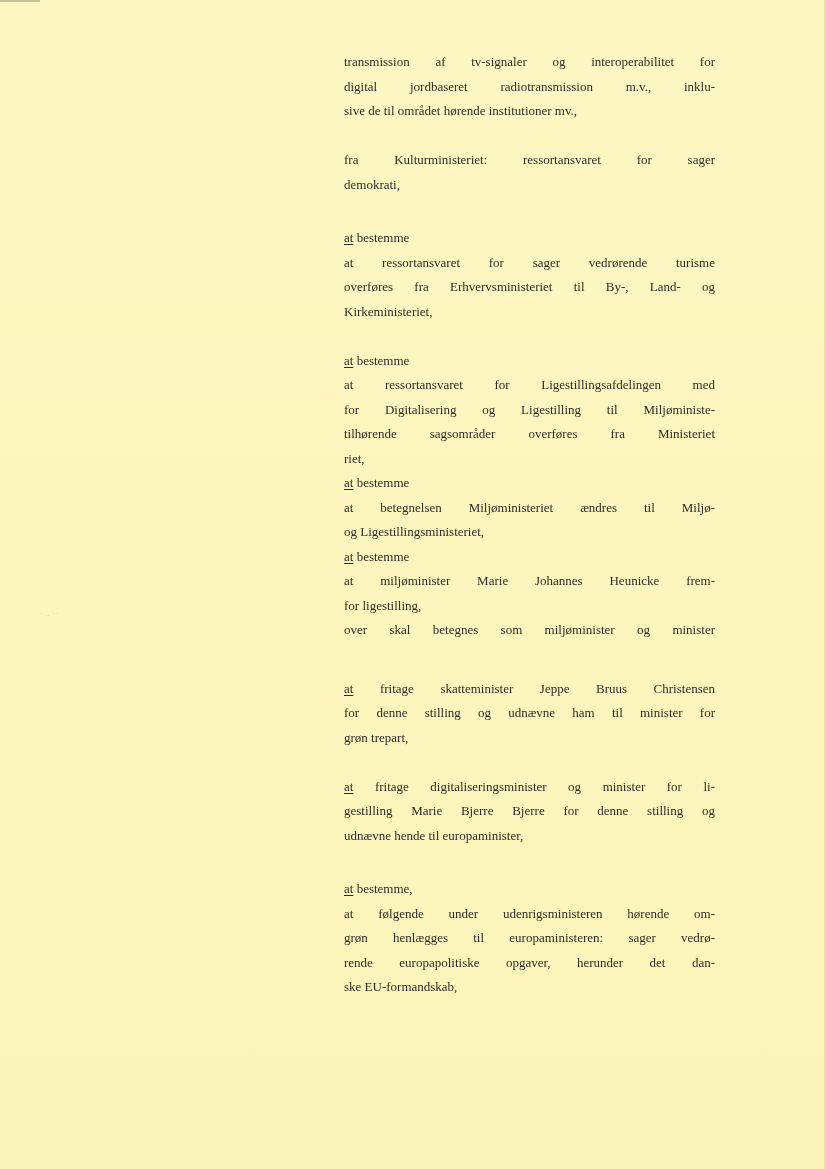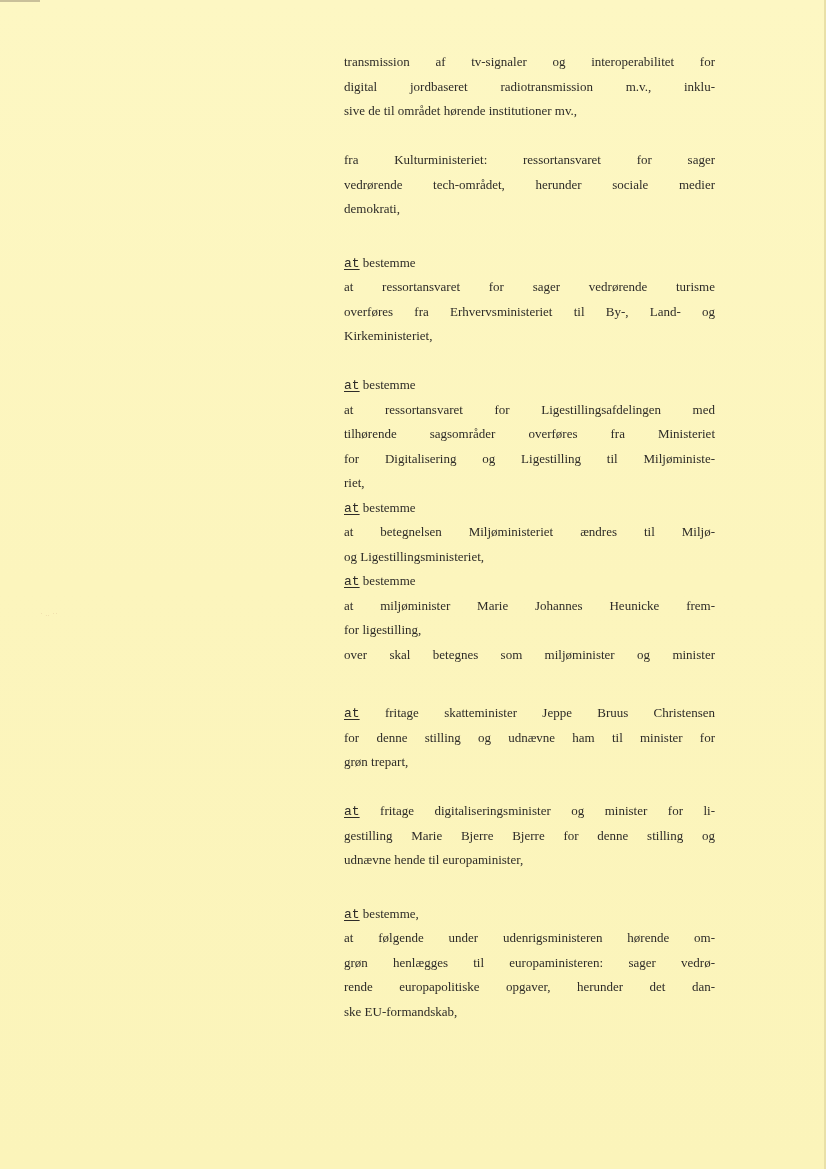--- a/index.html
+++ b/index.html
@@ -48,21 +48,21 @@
     display: block;
     white-space: nowrap;
     height: 24.5px;
   }
   .justify {
     text-align: justify;
     text-align-last: justify;
     white-space: normal;
   }
   .gap-lg { height: 24.5px; }
-  .u { text-decoration: underline; text-underline-offset: 2px; font-family: Liberation Mono, monospace; }
+  .u { text-decoration: underline; text-underline-offset: 2px; }
   .speck {
     position: absolute;
     left: 40px; top: 608px;
     font-family: "Liberation Serif", serif;
     font-size: 9px;
     color: #e5c9a0;
     opacity: 0.7;
   }
 </style>
 </head>
@@ -77,38 +77,37 @@
 
     <div class="para">
       <span class="line justify">transmission af tv-signaler og interoperabilitet for</span>
       <span class="line justify">digital jordbaseret radiotransmission m.v., inklu-</span>
       <span class="line">sive de til området hørende institutioner mv.,</span>
     </div>
     <div class="gap-lg"></div>
 
     <div class="para">
       <span class="line justify">fra Kulturministeriet: ressortansvaret for sager</span>
-      <span class="line justify">vedrørende tech-området, herunder sociale medier</span>
       <span class="line">demokrati,</span>
     </div>
     <div class="gap-lg" style="height:29px"></div>
 
     <div class="para">
       <span class="line"><span class="u">at</span><span> bestemme</span></span>
       <span class="line justify">at ressortansvaret for sager vedrørende turisme</span>
       <span class="line justify">overføres fra Erhvervsministeriet til By-, Land- og</span>
       <span class="line">Kirkeministeriet,</span>
     </div>
     <div class="gap-lg"></div>
 
     <div class="para">
       <span class="line"><span class="u">at</span><span> bestemme</span></span>
       <span class="line justify">at ressortansvaret for Ligestillingsafdelingen med</span>
+      <span class="line justify">for Digitalisering og Ligestilling til Miljøministe-</span>
       <span class="line justify">tilhørende sagsområder overføres fra Ministeriet</span>
-      <span class="line justify">for Digitalisering og Ligestilling til Miljøministe-</span>
       <span class="line">riet,</span>
     </div>
 
     <div class="para">
       <span class="line"><span class="u">at</span><span> bestemme</span></span>
       <span class="line justify">at betegnelsen Miljøministeriet ændres til Miljø-</span>
       <span class="line">og Ligestillingsministeriet,</span>
     </div>
 
     <div class="para">

